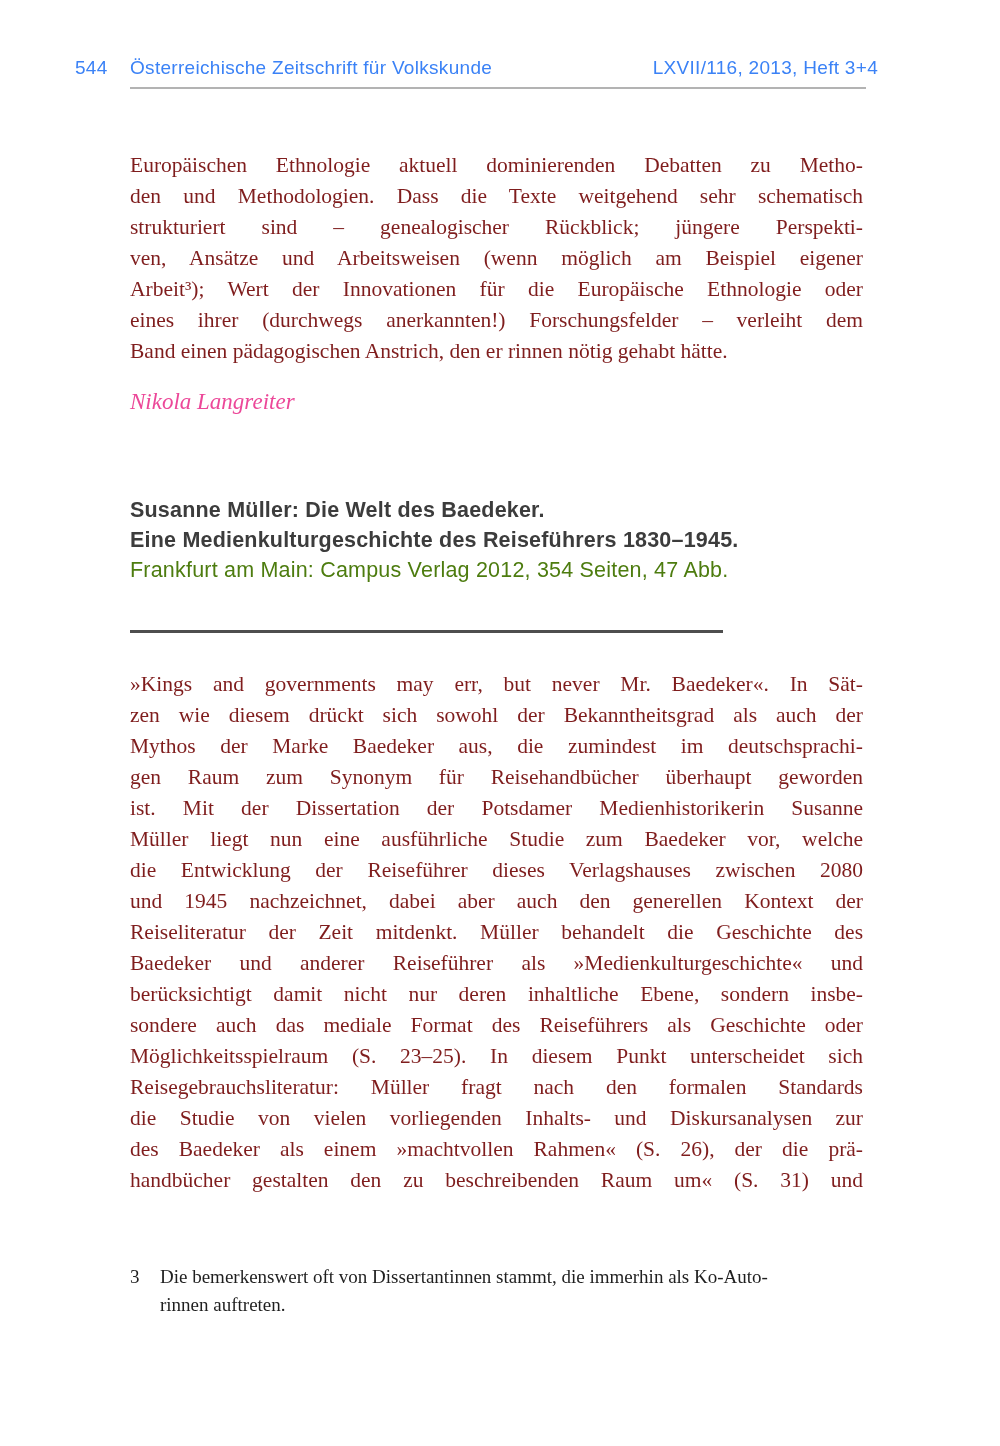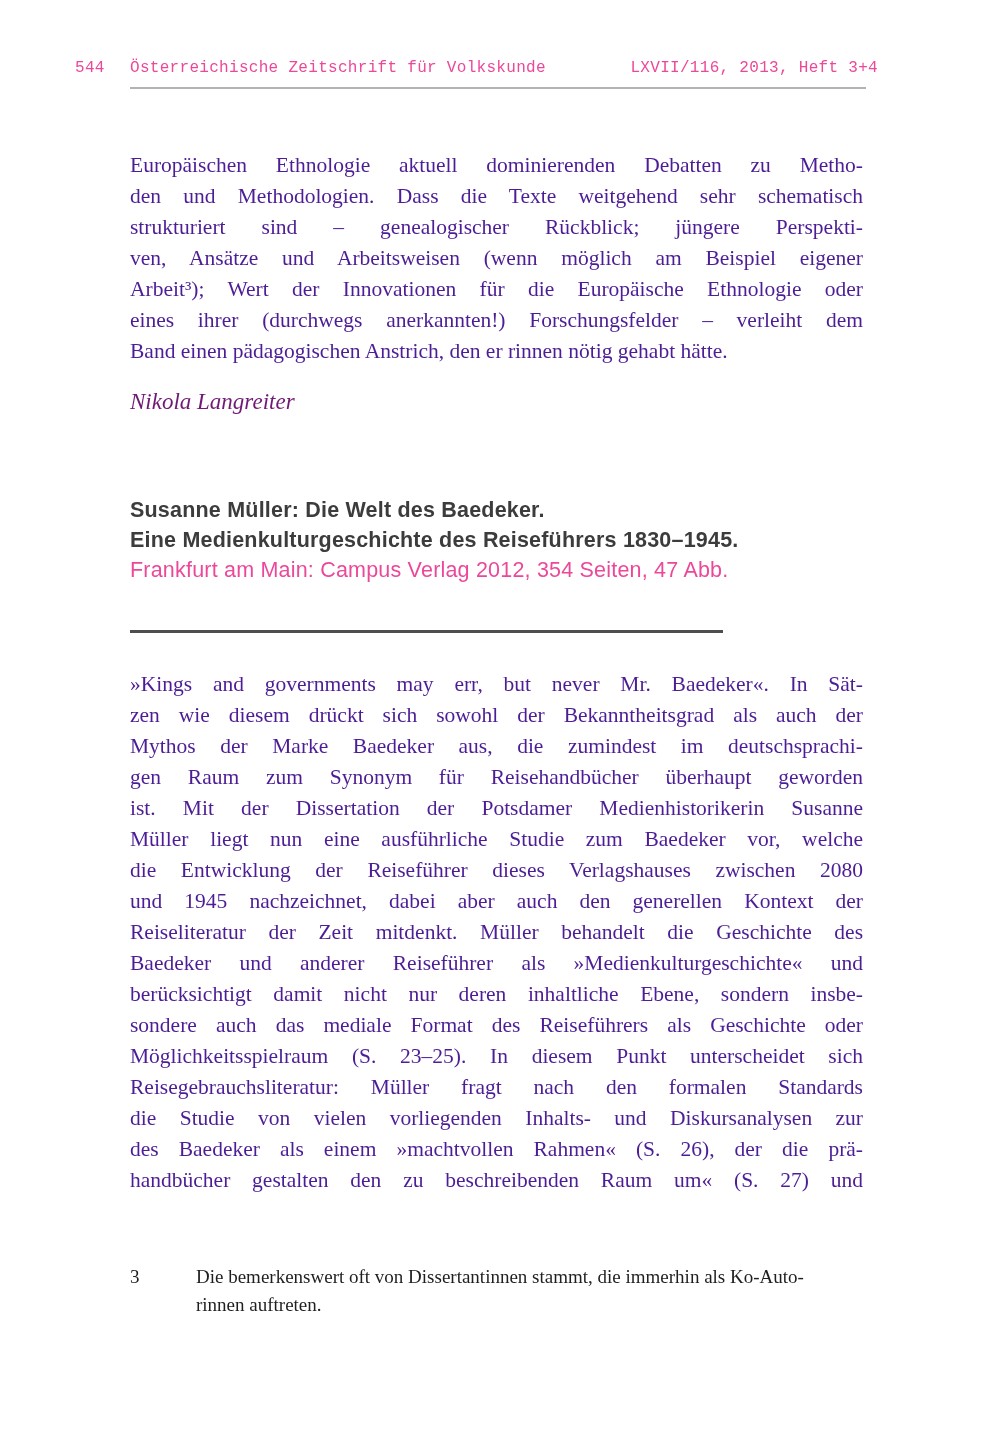--- a/index.html
+++ b/index.html
@@ -10,65 +10,65 @@
   }
   .page{
     position:relative;
     width:1000px;height:1446px;
     background:#ffffff;
     overflow:hidden;
   }
   
   .runhead{
     position:absolute;top:57px;left:0;right:0;height:22px;
-    font-family:Liberation Mono, monospace;
-    font-size:16px;line-height:22px;color:#ec4899;
+    font-family:Liberation Sans, sans-serif;
+    font-size:19px;line-height:22px;color:#3b82f6;
     letter-spacing:.3px;
   }
   .runhead .pageno{position:absolute;left:75px;}
   .runhead .journal{position:absolute;left:130px;}
   .runhead .issue{position:absolute;right:122px;}
   .runhead-rule{
     position:absolute;top:87px;left:130px;width:736px;height:2px;
     background:#b3b3b3;
   }
   
   .bodycol{
     position:absolute;left:130px;width:733px;
-    font-size:21.5px;line-height:31px;color:#4c1d95;
+    font-size:21.5px;line-height:31px;color:#7f1d1d;
   }
   .para-prev{top:150px;}
   .jline{text-align:justify;text-align-last:justify;}
   .jline-end{text-align:left;white-space:nowrap;}
   .pline{text-align:left;white-space:nowrap;}
   .reviewer{
     position:absolute;left:130px;top:386px;
-    font-size:23px;line-height:31px;color:#701a75;
+    font-size:23px;line-height:31px;color:#ec4899;
     font-style:italic;
   }
   
   .bookhead{
     position:absolute;left:130px;top:495px;width:733px;
     font-family:"Liberation Sans","DejaVu Sans",sans-serif;
     font-size:21.5px;line-height:30px;
   }
   .bookhead .title{font-weight:700;color:#3c3c3c;letter-spacing:.2px;white-space:nowrap;}
-  .bookhead .imprint{font-weight:400;color:#ec4899;letter-spacing:.2px;white-space:nowrap;}
+  .bookhead .imprint{font-weight:400;color:#4d7c0f;letter-spacing:.2px;white-space:nowrap;}
   .book-rule{
     position:absolute;top:630px;left:130px;width:593px;height:3px;
     background:#4e4e4e;
   }
   .para-review{top:669px;}
   
   .footnote{
     position:absolute;left:130px;top:1263px;width:760px;
     font-size:19px;line-height:28px;color:#1f1f1f;
   }
   .footnote .fn-no{position:absolute;left:0;top:0;}
-  .footnote .fn-text{margin-left:66px;}
+  .footnote .fn-text{margin-left:30px;}
 </style>
 </head>
 <body>
 
 <div class="page">
 
   <div class="runhead">
     <span class="pageno">544</span>
     <span class="journal">Österreichische Zeitschrift für Volkskunde</span>
     <span class="issue">LXVII/116, 2013, Heft 3+4</span>
@@ -104,21 +104,21 @@
       <div class="jline">die Entwicklung der Reiseführer dieses Verlagshauses zwischen 2080</div>
       <div class="jline">und 1945 nachzeichnet, dabei aber auch den generellen Kontext der</div>
       <div class="jline">Reiseliteratur der Zeit mitdenkt. Müller behandelt die Geschichte des</div>
       <div class="jline">Baedeker und anderer Reiseführer als »Medienkulturgeschichte« und</div>
       <div class="jline">berücksichtigt damit nicht nur deren inhaltliche Ebene, sondern insbe-</div>
       <div class="jline">sondere auch das mediale Format des Reiseführers als Geschichte oder</div>
       <div class="jline">Möglichkeitsspielraum (S. 23–25). In diesem Punkt unterscheidet sich</div>
       <div class="jline">Reisegebrauchsliteratur: Müller fragt nach den formalen Standards</div>
       <div class="jline">die Studie von vielen vorliegenden Inhalts- und Diskursanalysen zur</div>
       <div class="jline">des Baedeker als einem »machtvollen Rahmen« (S. 26), der die prä-</div>
-      <div class="jline">handbücher gestalten den zu beschreibenden Raum um« (S. 27) und</div>
+      <div class="jline">handbücher gestalten den zu beschreibenden Raum um« (S. 31) und</div>
     </div>
 
   <div class="footnote">
     <span class="fn-no">3</span>
     <div class="fn-text">
         <div class="pline">Die bemerkenswert oft von Dissertantinnen stammt, die immerhin als Ko-Auto-</div>
         <div class="pline">rinnen auftreten.</div>
       </div>
   </div>
 

